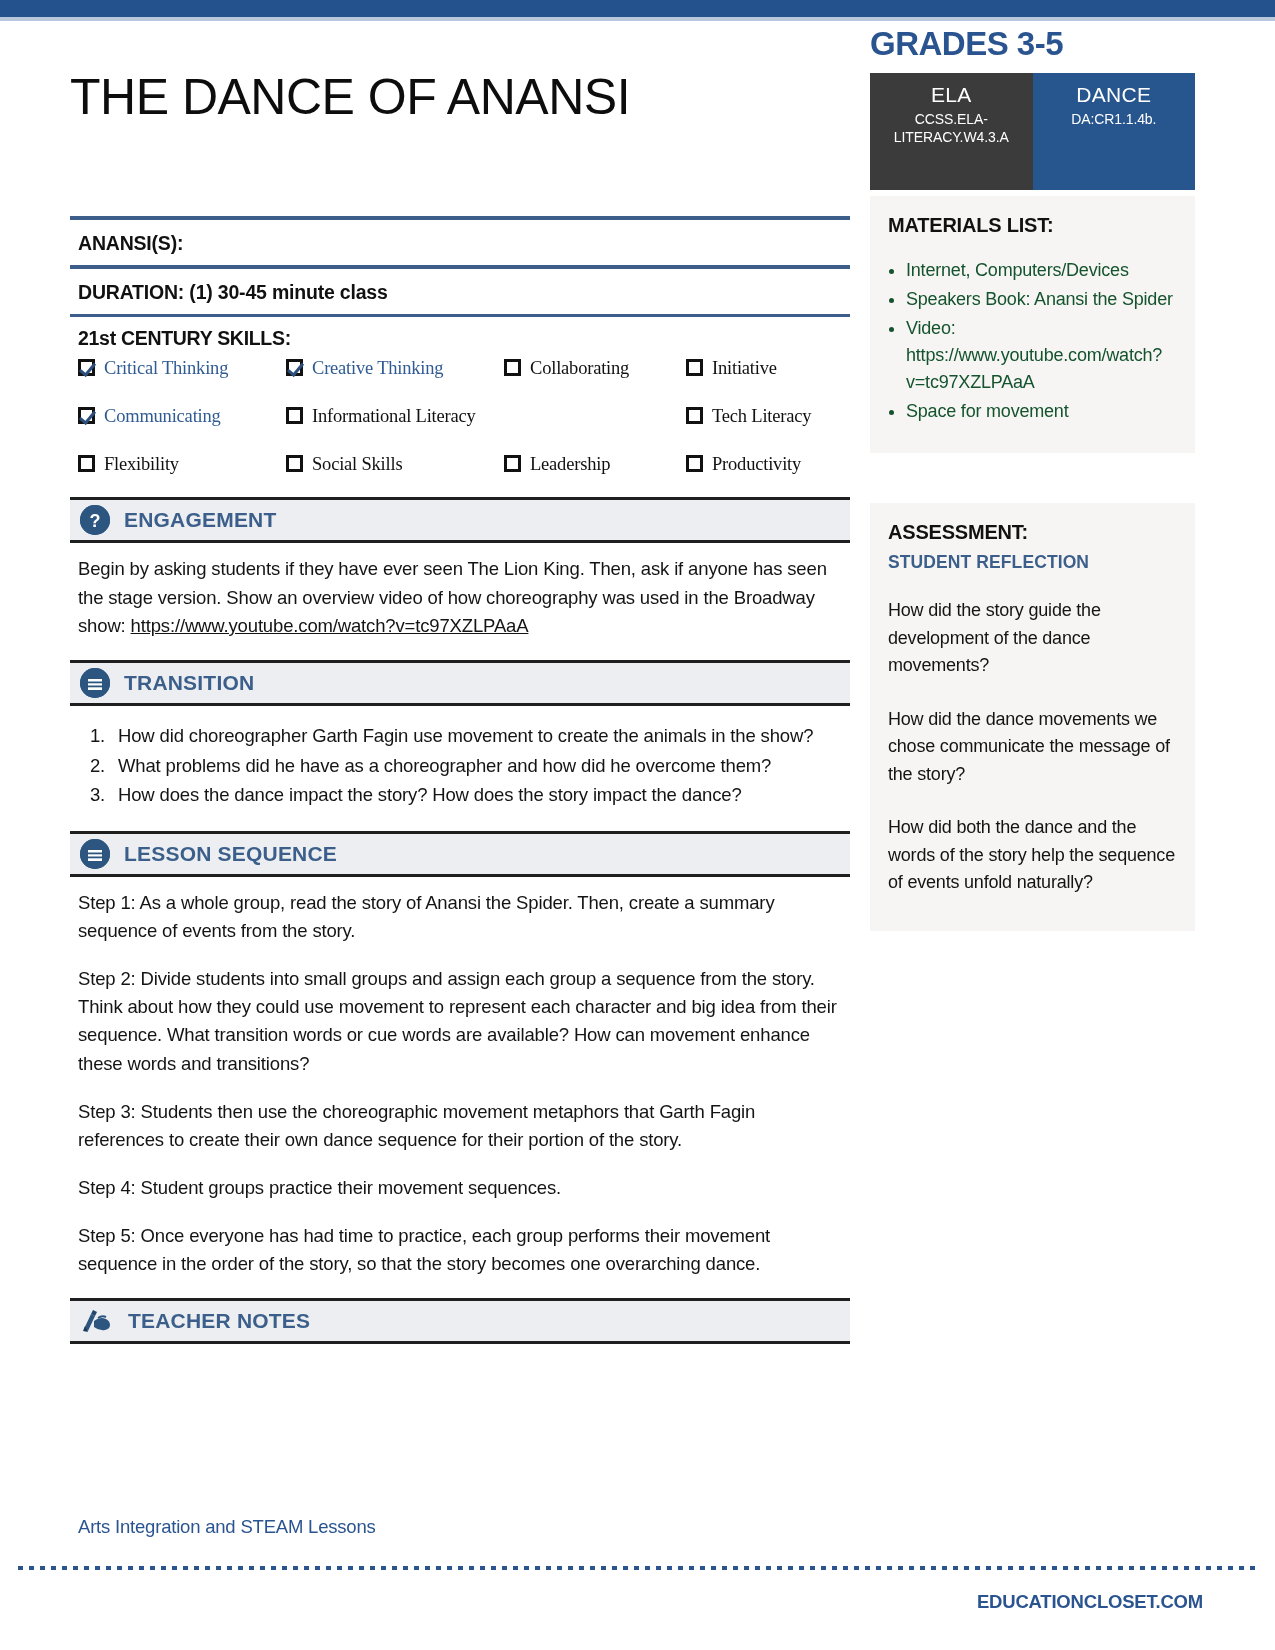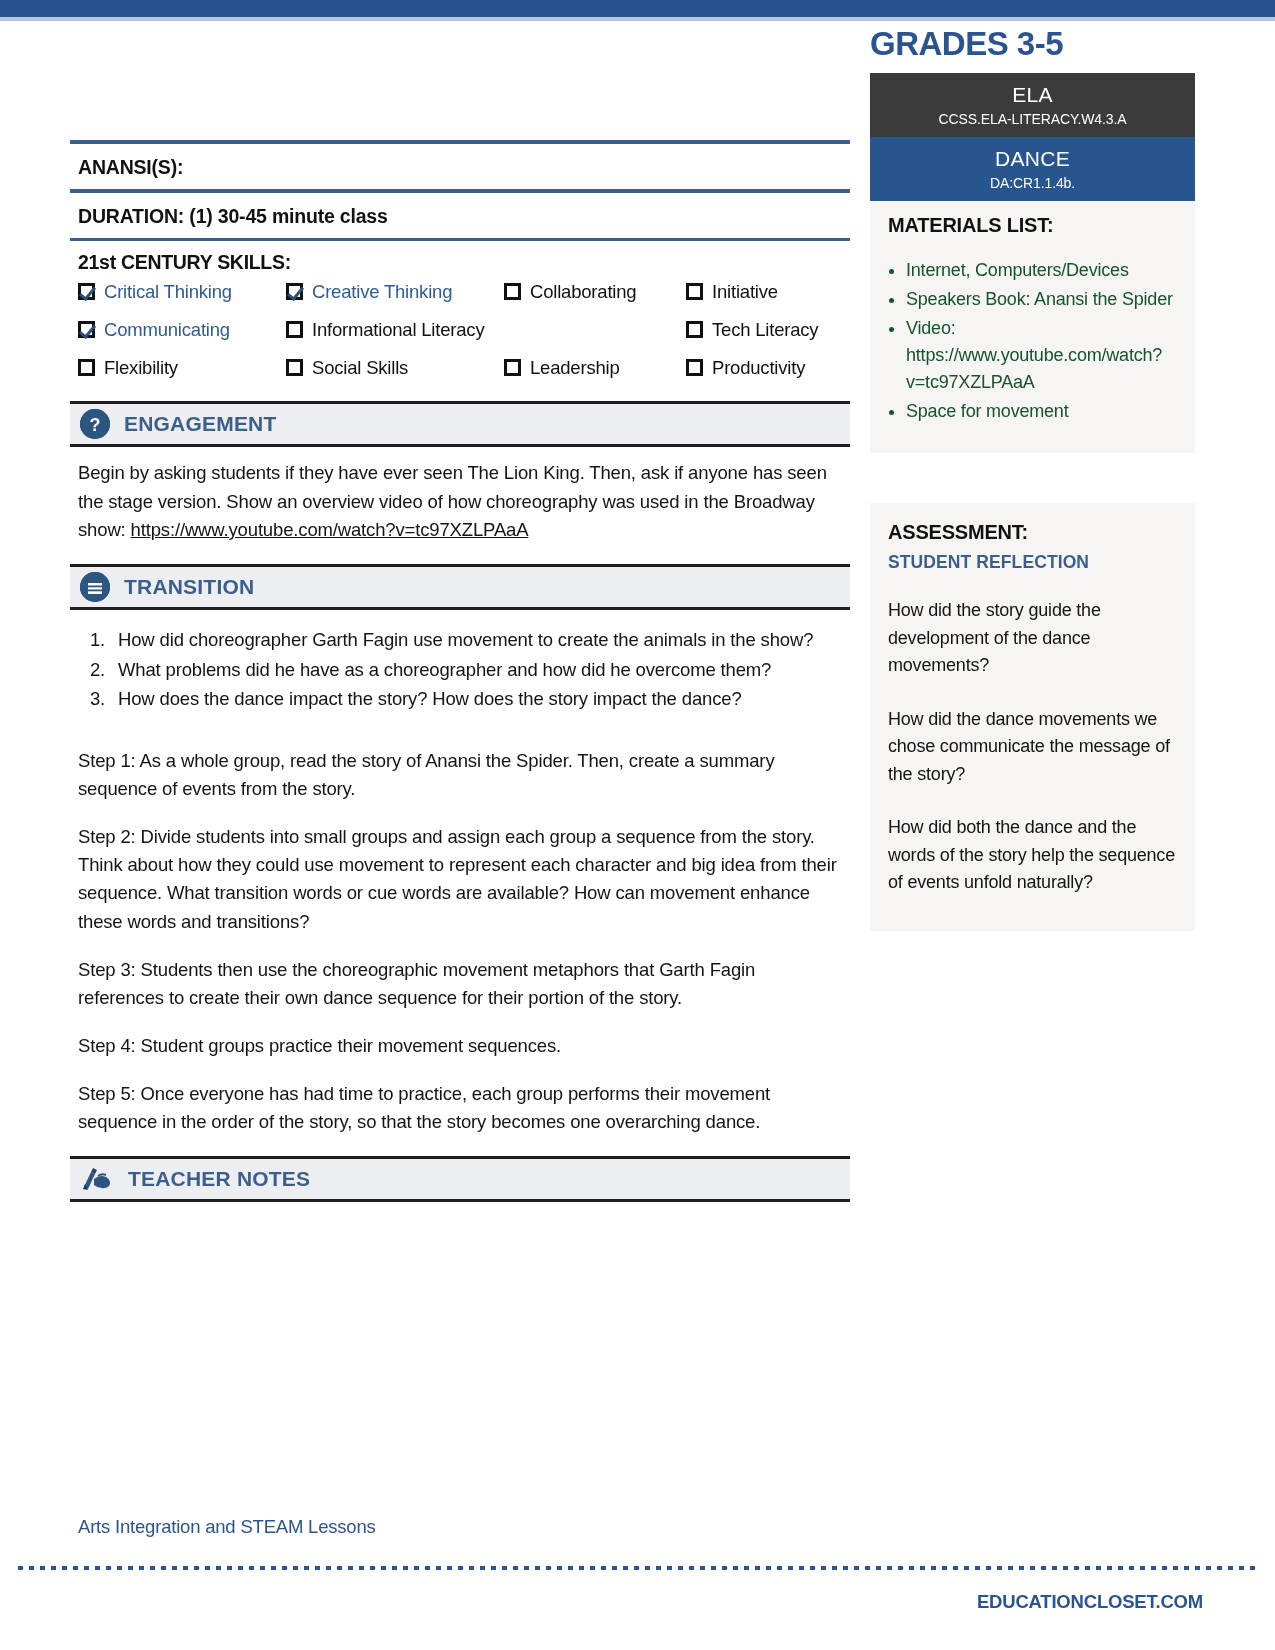--- a/index.html
+++ b/index.html
@@ -93,21 +93,22 @@
   .skills-title {
     font-size: 19.5px;
     font-weight: bold;
     letter-spacing: -0.3px;
     margin-bottom: 5px;
     color: #111;
   }
   .skills-grid {
     display: grid;
     grid-template-columns: 208px 218px 182px 172px;
-    row-gap: 11px;
+    row-gap: 21px;
+    font-family: Liberation Serif, serif;
   }
   .skill {
     display: flex;
     align-items: flex-start;
     gap: 9px;
     font-size: 18.5px;
     letter-spacing: -0.2px;
     line-height: 1.45;
   }
   .skill .box {
@@ -205,21 +206,20 @@
     letter-spacing: -0.5px;
     color: #2a5490;
     margin-bottom: 10px;
     padding-right: 3px;
   }
 
   .standards {
     display: flex;
     width: 325px;
     height: 117px;
-    flex-direction: column;
   }
   .std-box {
     flex: 1 1 50%;
     padding: 10px 8px 8px;
     text-align: center;
     color: #ffffff;
   }
   .std-box.ela { background: #3b3b3b; }
   .std-box.dance { background: #27558e; }
   .std-subject {
@@ -305,20 +305,21 @@
 </head>
 <body>
 
 <div class="page">
 
   <div class="top-band"></div>
   <div class="top-band-shadow"></div>
 
   <div class="left-col">
 
+    <h1 class="doc-title">THE DANCE OF ANANSI</h1>
 
     <div class="teacher-block">
       <div class="rule-thick"></div>
       <div class="field-row">
         <span class="label">ANANSI(S):</span><span class="value"></span>
       </div>
       <div class="rule-thick"></div>
     </div>
 
     <div class="duration-block">
@@ -417,20 +418,32 @@
       <div class="sec-body">
         <ol class="qlist">
           <li>How did choreographer Garth Fagin use movement to create the animals in the show?</li>
           <li>What problems did he have as a choreographer and how did he overcome them?</li>
           <li>How does the dance impact the story? How does the story impact the dance?</li>
         </ol>
       </div>
     </div>
 
     <div class="section">
+      <div class="sec-head">
+        <span class="icon-circle">
+          <svg width="30" height="30" viewBox="0 0 30 30">
+            <circle cx="15" cy="15" r="15" fill="#2c5580"></circle>
+            <rect x="8" y="8" width="14" height="14" fill="#ffffff"></rect>
+            <rect x="8" y="8" width="14" height="3" fill="#2c5580"></rect>
+            <rect x="8" y="13.5" width="14" height="1.8" fill="#2c5580"></rect>
+            <rect x="8" y="17.5" width="14" height="1.8" fill="#2c5580"></rect>
+          </svg>
+        </span>
+        <span class="sec-title">LESSON SEQUENCE</span>
+      </div>
       <div class="sec-body">
         <p>Step 1: As a whole group, read the story of Anansi the Spider. Then, create a summary sequence of events from the story.</p>
         <p>Step 2: Divide students into small groups and assign each group a sequence from the story. Think about how they could use movement to represent each character and big idea from their sequence. What transition words or cue words are available? How can movement enhance these words and transitions?</p>
         <p>Step 3: Students then use the choreographic movement metaphors that Garth Fagin references to create their own dance sequence for their portion of the story.</p>
         <p>Step 4: Student groups practice their movement sequences.</p>
         <p>Step 5: Once everyone has had time to practice, each group performs their movement sequence in the order of the story, so that the story becomes one overarching dance.</p>
       </div>
     </div>
 
     <div class="section notes-section">

